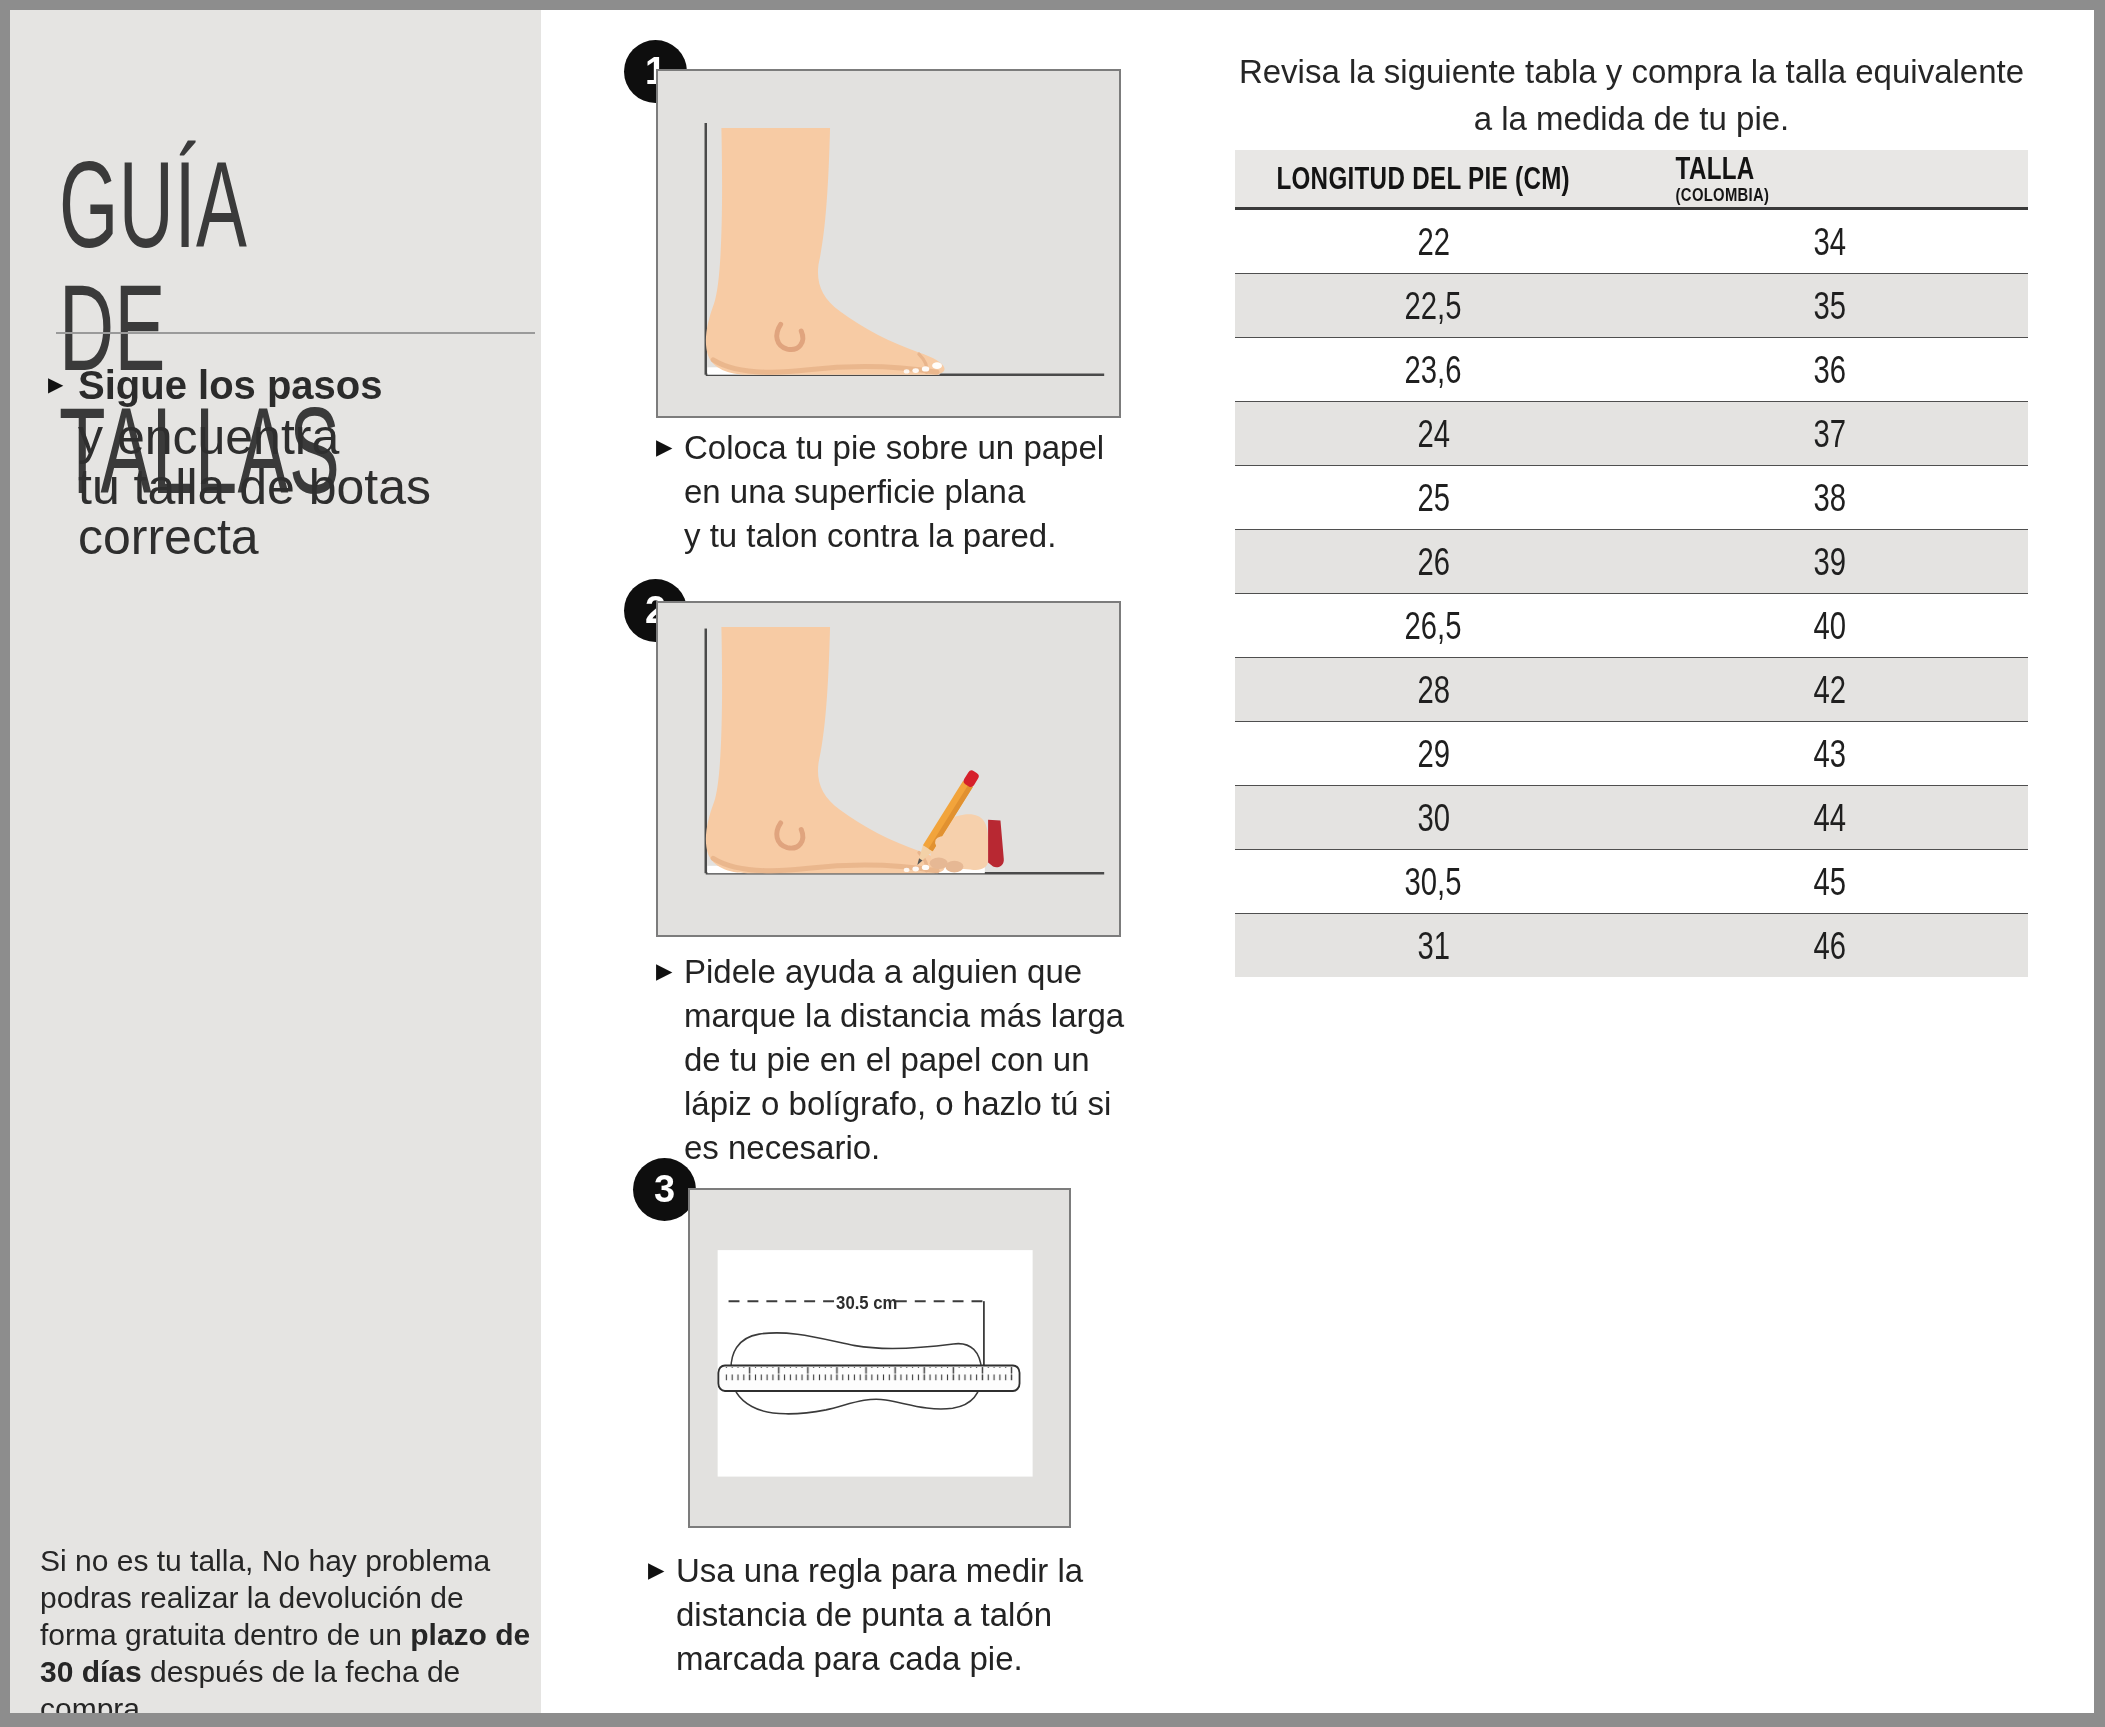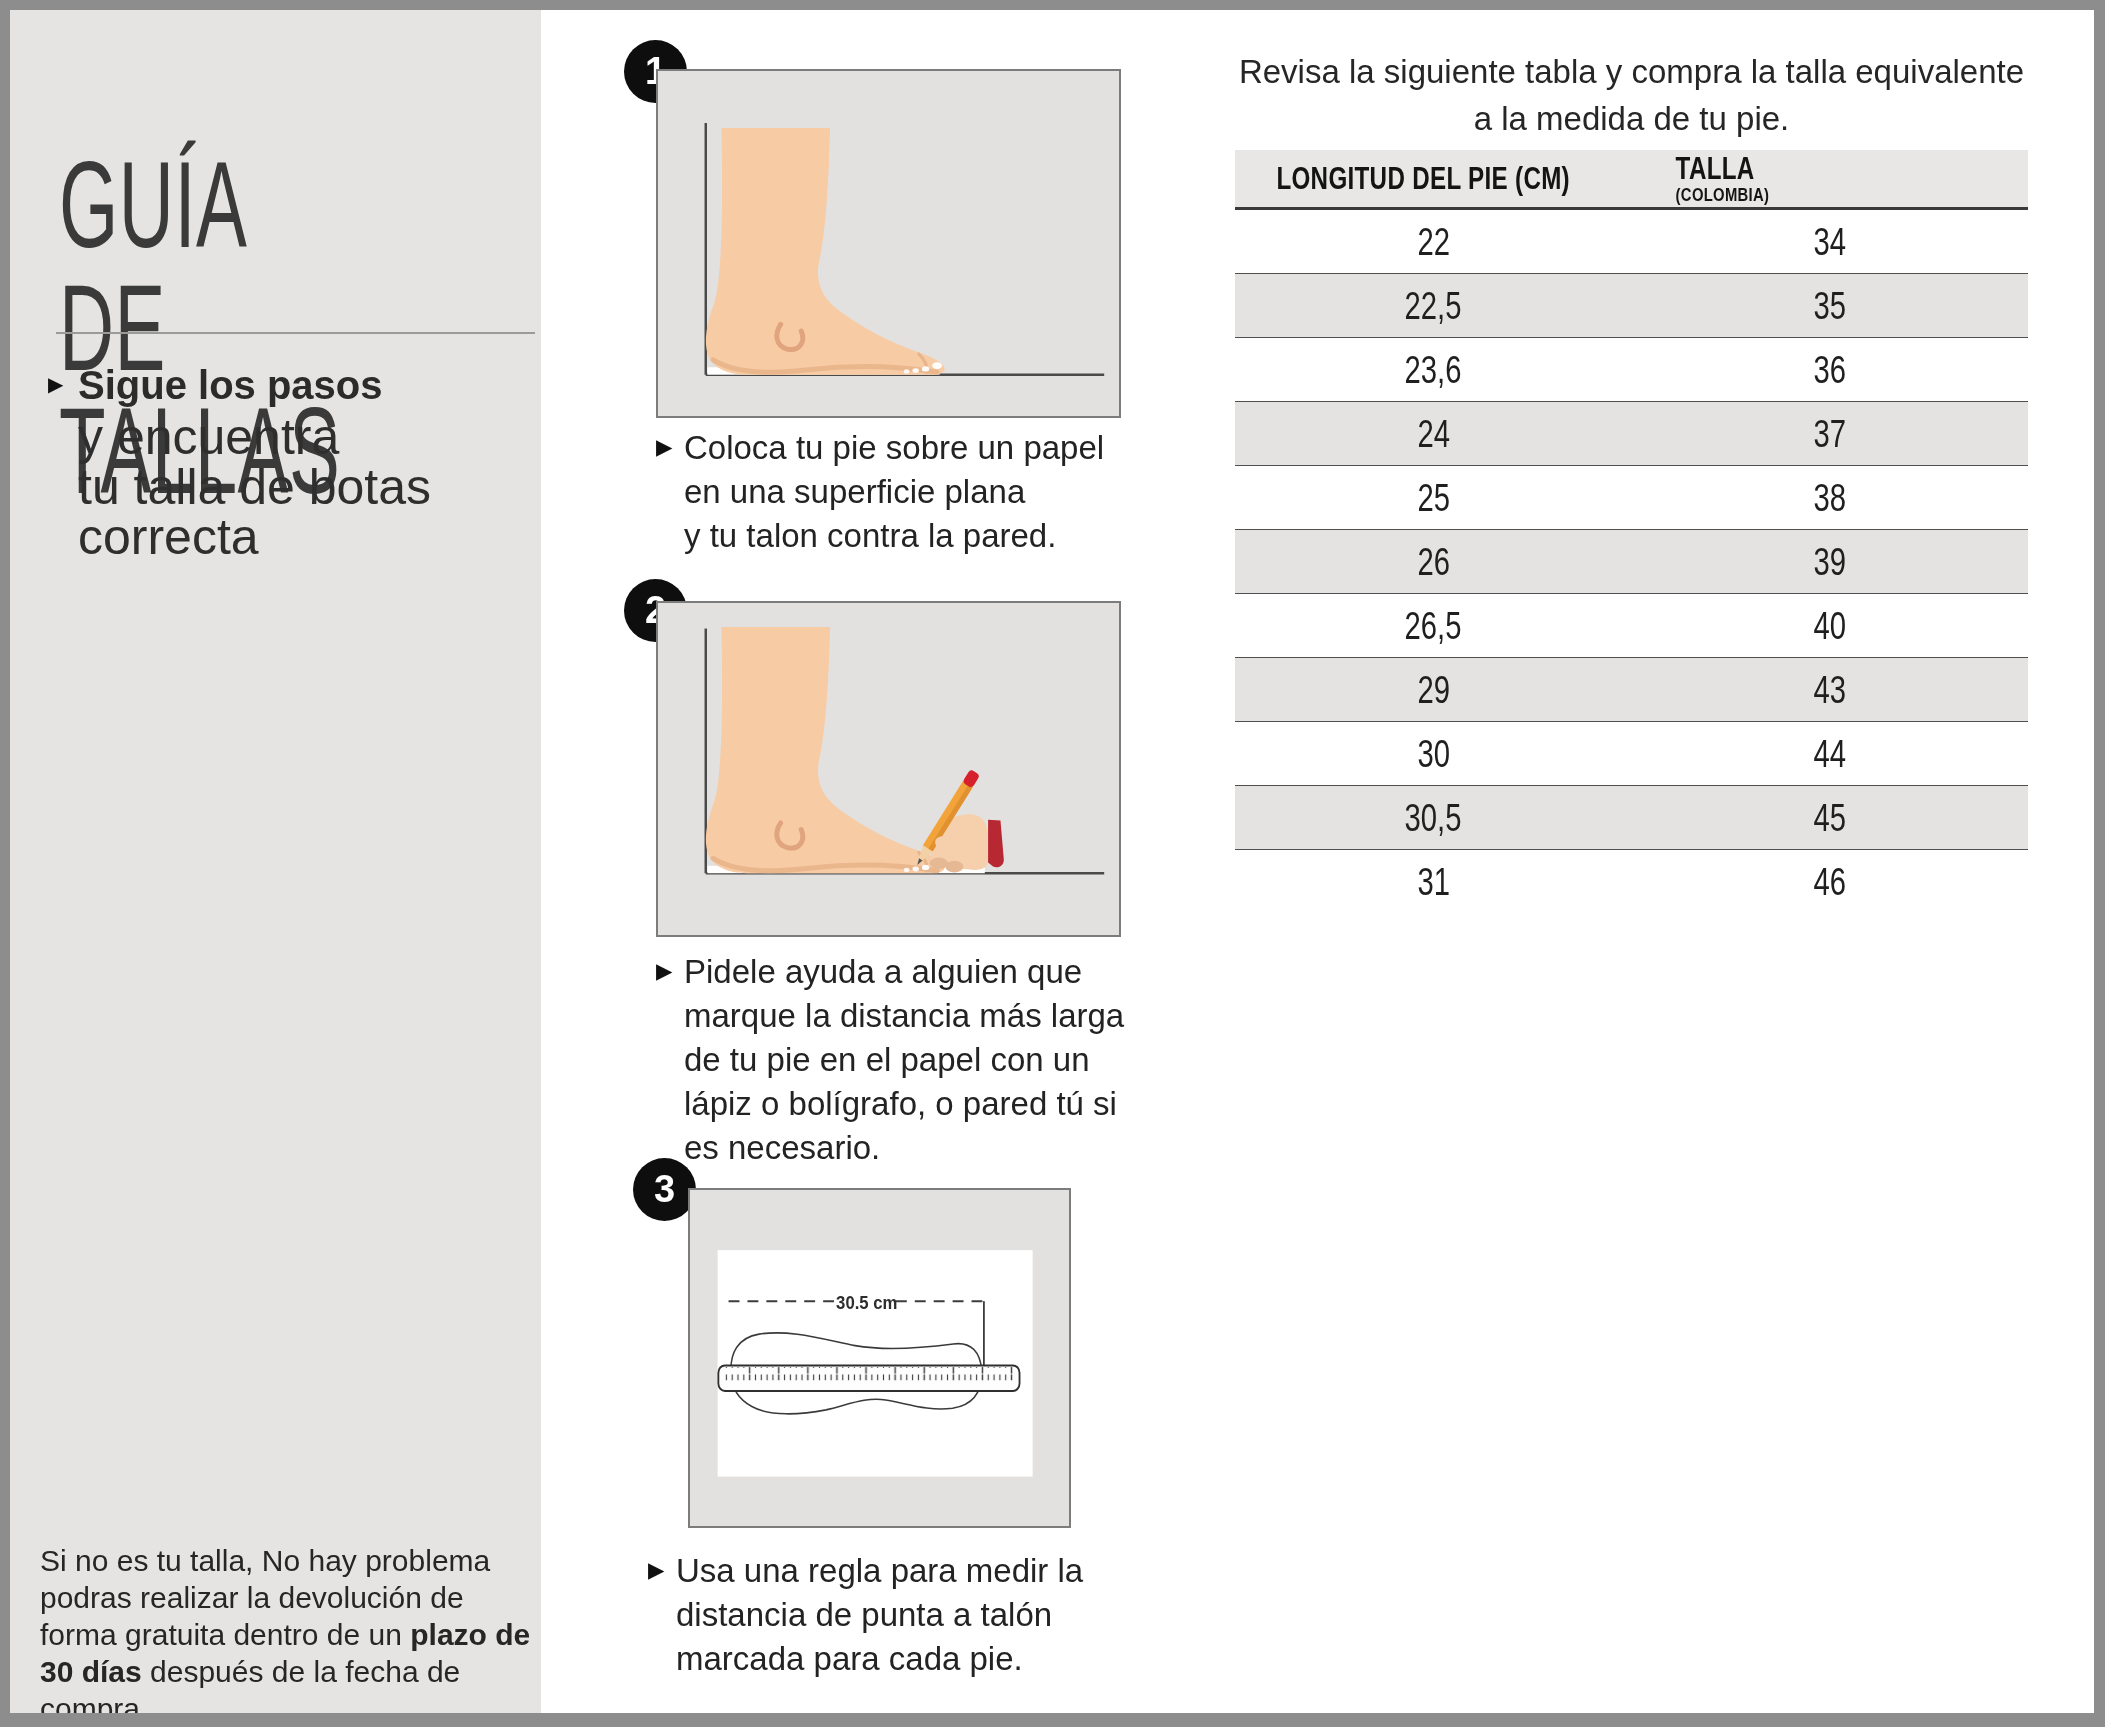--- a/index.html
+++ b/index.html
@@ -131,21 +131,21 @@
         <ellipse cx="349" cy="293" rx="13" ry="9" fill="#f6d0ac" transform="rotate(25 349 293)"></ellipse>
         <path d="M401,263 L416,264 L420,310 C421,318 414,323 407,320 L401,315 Z" fill="#b82832"></path>
       </g>
     </svg>
   </div>
   <div class="cap" id="cap2">
     <span class="arr">▶</span>
     <div class="txt">Pidele ayuda a alguien que
 marque la distancia más larga
 de tu pie en el papel con un
-lápiz o bolígrafo, o pared tú si
+lápiz o bolígrafo, o hazlo tú si
 es necesario.</div>
   </div>
 
   <div class="step-num" id="num3">3</div>
   <div class="step-box" id="box3">
     <svg viewBox="0 0 521 408" preserveAspectRatio="none">
       <defs>
         <pattern id="ticks" patternUnits="userSpaceOnUse" width="40" height="16">
           <line x1="2" y1="0" x2="2" y2="15" stroke="#3f3f3f" stroke-width="2"></line>
           <line x1="10" y1="0" x2="10" y2="8" stroke="#3f3f3f" stroke-width="1.6"></line>
@@ -218,20 +218,24 @@
     <td><span class="cell-num">26</span></td>
     <td><span class="cell-num">39</span></td>
   </tr>
 
   <tr class="data">
     <td><span class="cell-num">26,5</span></td>
     <td><span class="cell-num">40</span></td>
   </tr>
 
 
+  <tr class="data">
+    <td><span class="cell-num">28</span></td>
+    <td><span class="cell-num">42</span></td>
+  </tr>
 
   <tr class="data">
     <td><span class="cell-num">29</span></td>
     <td><span class="cell-num">43</span></td>
   </tr>
 
   <tr class="data">
     <td><span class="cell-num">30</span></td>
     <td><span class="cell-num">44</span></td>
   </tr>

